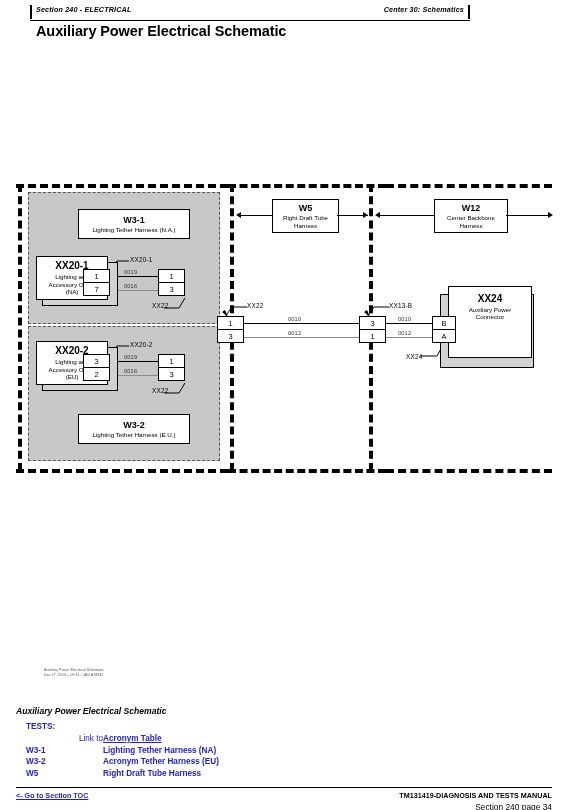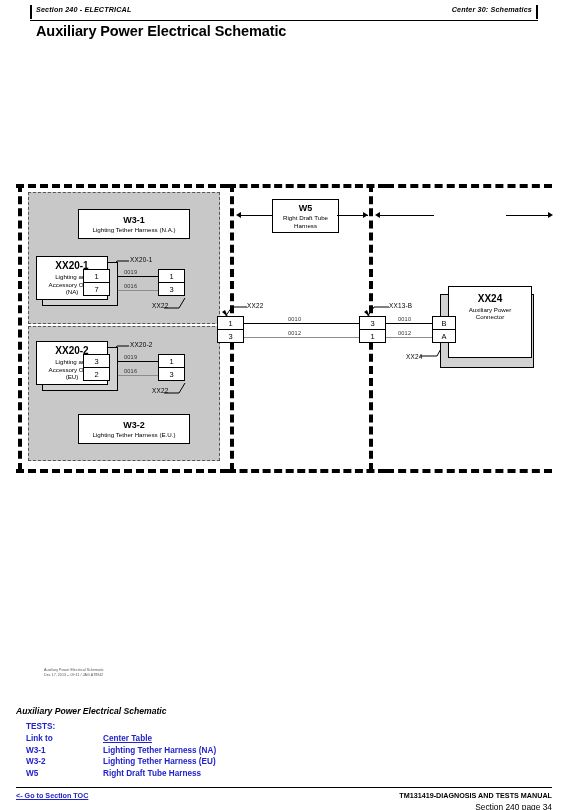--- a/index.html
+++ b/index.html
@@ -4,21 +4,21 @@
 <style>
   html,body{margin:0;padding:0;}
   body{
     width:568px;height:810px;background:#ffffff;
     font-family:"Liberation Sans", sans-serif;
     color:#000;position:relative;overflow:hidden;
   }
 
   
   .page-header{
-    position:absolute;left:30px;top:5px;width:508px;height:15px;
+    position:absolute;left:30px;top:5px;width:440px;height:15px;
     border-bottom:1.6px solid #000;
   }
   .page-header .rule-left{position:absolute;left:0;top:0;width:1.6px;height:14px;background:#000;}
   .page-header .rule-right{position:absolute;right:0;top:0;width:1.6px;height:14px;background:#000;}
   .hdr-left{
     position:absolute;left:6px;top:0px;
     font-size:7.2px;font-weight:bold;font-style:italic;letter-spacing:.15px;
   }
   .hdr-right{
     position:absolute;right:6px;top:0px;
@@ -100,21 +100,21 @@
     font-size:8.6px;font-weight:bold;font-style:italic;
   }
   .legend-head{
     position:absolute;left:26px;top:722px;
     font-size:8.2px;font-weight:bold;color:#2222cc;
   }
   .legend-table{position:absolute;left:26px;top:734px;width:300px;}
   .legend-row{display:flex;height:11.6px;align-items:flex-start;}
   .legend-key{width:77px;font-size:8.2px;color:#2222cc;font-weight:bold;}
   .legend-val{font-size:8.2px;color:#2222cc;font-weight:bold;}
-  .legend-row.header .legend-key{font-weight:bold;}
+  .legend-row.header .legend-key{font-weight:normal;text-align:right;}
   .legend-row.header .legend-val{text-decoration:underline;}
 
   
   .footer-rule{position:absolute;left:16px;top:787px;width:536px;height:1.4px;background:#000;}
   .footer{position:absolute;left:16px;top:791px;width:536px;height:14px;}
   .foot-left{position:absolute;left:0;top:0;font-size:7.2px;font-weight:bold;color:#2222cc;text-decoration:underline;}
   .foot-center{position:absolute;left:0;right:0;top:0;text-align:right;font-size:8.4px;font-weight:normal;margin-top:11px;}
   .foot-right{position:absolute;right:0;top:0;font-size:7.2px;font-weight:bold;}
 </style>
 </head>
@@ -224,20 +224,24 @@
 
   <div class="hbox" style="left:272px;top:21px;width:65px;height:32px;">
     <div class="hbox-title">W5</div>
     <div class="hbox-sub">Right Draft Tube Harness</div>
   </div>
   <div class="arrowline" style="left:241px;top:37px;width:31px;"></div>
   <div class="arrowhead left" style="left:236px;top:34px;"></div>
   <div class="arrowline" style="left:337px;top:37px;width:31px;"></div>
   <div class="arrowhead right" style="left:363px;top:34px;"></div>
 
+  <div class="hbox" style="left:434px;top:21px;width:72px;height:32px;">
+    <div class="hbox-title">W12</div>
+    <div class="hbox-sub">Center Backbone Harness</div>
+  </div>
   <div class="arrowline" style="left:380px;top:37px;width:54px;"></div>
   <div class="arrowhead left" style="left:375px;top:34px;"></div>
   <div class="arrowline" style="left:506px;top:37px;width:44px;"></div>
   <div class="arrowhead right" style="left:548px;top:34px;"></div>
 
   <div class="pinstack" style="left:217px;top:138px;width:27px;height:28px;">
     <div class="pin" style="width:27px;height:14px;">1</div>
     <div class="pin" style="width:27px;height:14px;margin-top:-1px;">3</div>
   </div>
   <svg class="leader" style="left:222px;top:126px;width:26px;height:14px;" viewBox="0 0 26 14">
@@ -288,29 +292,29 @@
 <div class="draw-caption">
   <div>Auxiliary Power Electrical Schematic</div>
   <div>Dec 17, 2013 -- 09:11 / JAG A78942</div>
 </div>
 
 <div class="legend-title">Auxiliary Power Electrical Schematic</div>
 <div class="legend-head">TESTS:</div>
 <div class="legend-table">
   <div class="legend-row header">
     <div class="legend-key">Link to</div>
-    <div class="legend-val">Center Table</div>
+    <div class="legend-val">Acronym Table</div>
   </div>
   <div class="legend-row">
     <div class="legend-key">W3-1</div>
     <div class="legend-val">Lighting Tether Harness (NA)</div>
   </div>
   <div class="legend-row">
     <div class="legend-key">W3-2</div>
-    <div class="legend-val">Lighting Tether Harness (EU)</div>
+    <div class="legend-val">Acronym Tether Harness (EU)</div>
   </div>
   <div class="legend-row">
     <div class="legend-key">W5</div>
     <div class="legend-val">Right Draft Tube Harness</div>
   </div>
 </div>
 
 <div class="footer-rule"></div>
 <div class="footer">
   <div class="foot-left">&lt;- Go to Section TOC</div>

